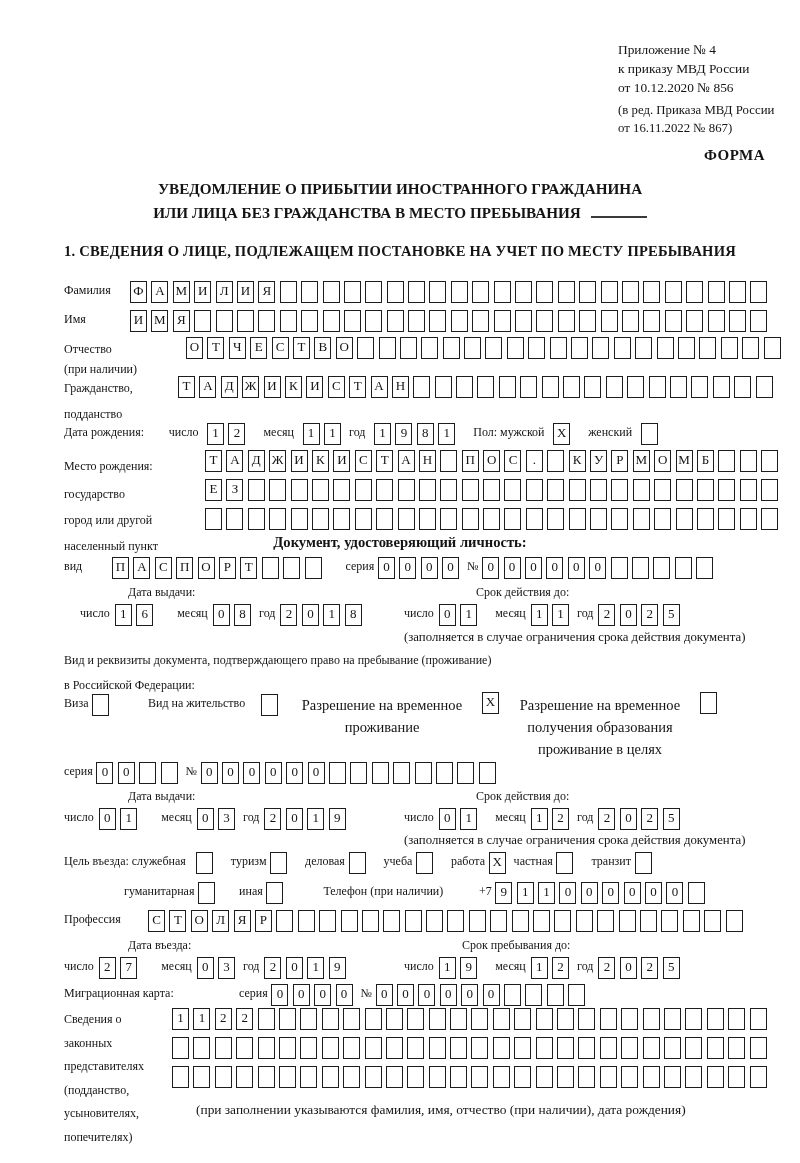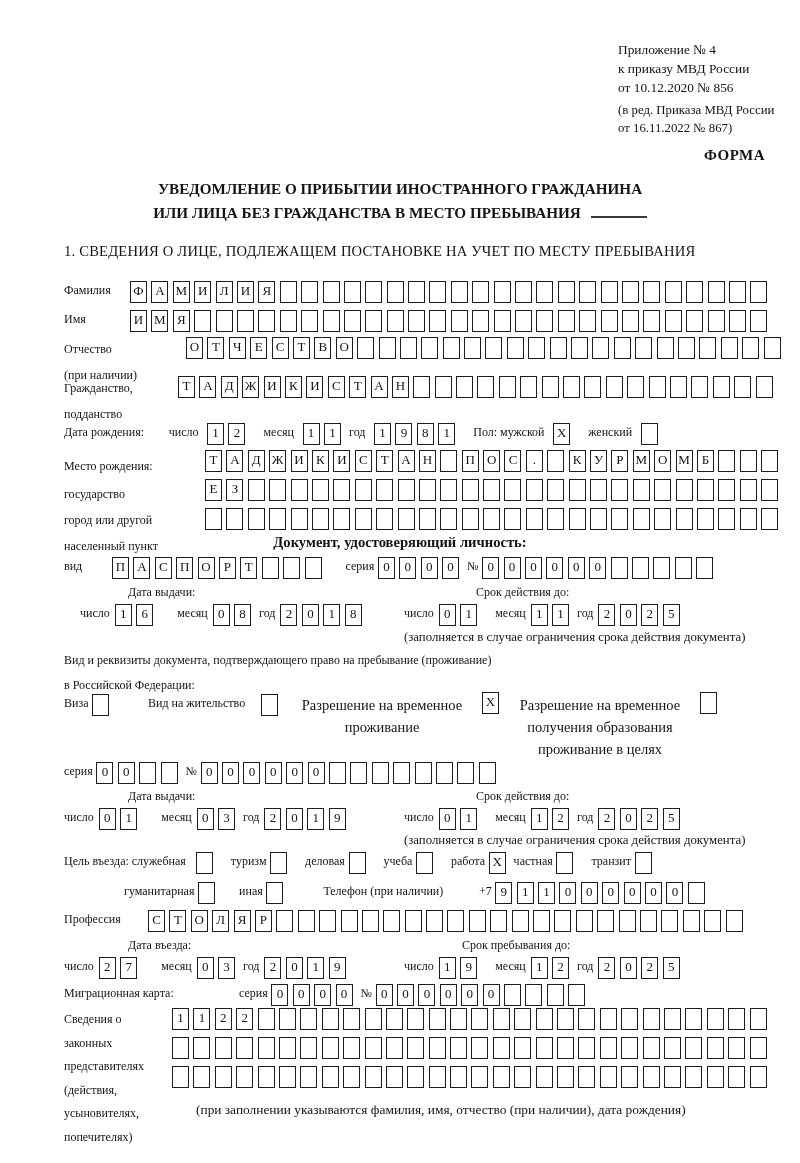--- a/index.html
+++ b/index.html
@@ -15,21 +15,21 @@
   .cells{white-space:nowrap;display:inline-block;vertical-align:top;}
   .cell{
     display:inline-block;box-sizing:border-box;width:17px;height:22px;
     border:1.8px solid #1d1d1d;margin-right:4.4px;text-align:center;
     font-size:13px;line-height:18px;vertical-align:top;background:#fff;
   }
   .annex{line-height:19px;font-size:13.4px;}
   .annex-sub{line-height:18px;font-size:12.8px;margin-top:4px;}
   .title{width:800px;text-align:center;font-weight:bold;font-size:15.2px;}
   .blank{display:inline-block;width:56px;border-bottom:2px solid #3a3a3a;height:14px;margin-left:10px;vertical-align:baseline;}
-  .sect{font-weight:normal;font-size:14.6px;letter-spacing:0.2px;white-space:nowrap;}
+  .sect{font-weight:bold;font-size:14.6px;letter-spacing:0.2px;white-space:nowrap;}
   .row{white-space:nowrap;}
   .lh20{line-height:20px;}
   .dg .lbl{margin-right:5px;}
   .gap10{display:inline-block;width:10px;}
   .gap16{display:inline-block;width:16px;}
   .optline{display:block;text-align:center;line-height:22px;white-space:nowrap;}
   .note{font-size:12.8px;}
   .rep-lab{line-height:23.5px;}
   .bpl{line-height:28.5px;}
 </style>
@@ -60,21 +60,21 @@
   <div class="abs row" style="left:64px;top:281px;">
     <span class="lbl" style="display:inline-block;width:66px;">Фамилия</span><span class="cells"><span class="cell">Ф</span><span class="cell">А</span><span class="cell">М</span><span class="cell">И</span><span class="cell">Л</span><span class="cell">И</span><span class="cell">Я</span><span class="cell"></span><span class="cell"></span><span class="cell"></span><span class="cell"></span><span class="cell"></span><span class="cell"></span><span class="cell"></span><span class="cell"></span><span class="cell"></span><span class="cell"></span><span class="cell"></span><span class="cell"></span><span class="cell"></span><span class="cell"></span><span class="cell"></span><span class="cell"></span><span class="cell"></span><span class="cell"></span><span class="cell"></span><span class="cell"></span><span class="cell"></span><span class="cell"></span><span class="cell"></span></span>
   </div>
 
   <div class="abs row" style="left:64px;top:310px;">
     <span class="lbl" style="display:inline-block;width:66px;">Имя</span><span class="cells"><span class="cell">И</span><span class="cell">М</span><span class="cell">Я</span><span class="cell"></span><span class="cell"></span><span class="cell"></span><span class="cell"></span><span class="cell"></span><span class="cell"></span><span class="cell"></span><span class="cell"></span><span class="cell"></span><span class="cell"></span><span class="cell"></span><span class="cell"></span><span class="cell"></span><span class="cell"></span><span class="cell"></span><span class="cell"></span><span class="cell"></span><span class="cell"></span><span class="cell"></span><span class="cell"></span><span class="cell"></span><span class="cell"></span><span class="cell"></span><span class="cell"></span><span class="cell"></span><span class="cell"></span><span class="cell"></span></span>
   </div>
 
   <div class="abs lbl lh20" style="left:64px;top:339px;">
     <div>Отчество</div>
-    <div style="margin-top:6px;">(при наличии)</div>
+    <div style="">(при наличии)</div>
   </div>
   <div class="abs" style="left:186px;top:337px;">
     <span class="cells"><span class="cell">О</span><span class="cell">Т</span><span class="cell">Ч</span><span class="cell">Е</span><span class="cell">С</span><span class="cell">Т</span><span class="cell">В</span><span class="cell">О</span><span class="cell"></span><span class="cell"></span><span class="cell"></span><span class="cell"></span><span class="cell"></span><span class="cell"></span><span class="cell"></span><span class="cell"></span><span class="cell"></span><span class="cell"></span><span class="cell"></span><span class="cell"></span><span class="cell"></span><span class="cell"></span><span class="cell"></span><span class="cell"></span><span class="cell"></span><span class="cell"></span><span class="cell"></span><span class="cell"></span></span>
   </div>
 
   <div class="abs lbl lh20" style="left:64px;top:378px;">
     <div>Гражданство,</div>
     <div style="margin-top:6px;">подданство</div>
   </div>
   <div class="abs" style="left:178px;top:376px;">
@@ -211,21 +211,21 @@
     <span class="lbl">Миграционная карта:</span>
     <span style="display:inline-block;width:58px;"></span>
     <span class="lbl">серия</span>&nbsp;<span class="cells"><span class="cell">0</span><span class="cell">0</span><span class="cell">0</span><span class="cell">0</span></span>
     <span class="lbl">№</span>&nbsp;<span class="cells"><span class="cell">0</span><span class="cell">0</span><span class="cell">0</span><span class="cell">0</span><span class="cell">0</span><span class="cell">0</span><span class="cell"></span><span class="cell"></span><span class="cell"></span><span class="cell"></span></span>
   </div>
 
   <div class="abs lbl rep-lab" style="left:64px;top:1008px;">
     <div>Сведения о</div>
     <div>законных</div>
     <div>представителях</div>
-    <div>(действия,</div>
+    <div>(подданство,</div>
     <div>усыновителях,</div>
     <div>попечителях)</div>
   </div>
   <div class="abs" style="left:172px;top:1008px;">
     <span class="cells"><span class="cell">1</span><span class="cell">1</span><span class="cell">2</span><span class="cell">2</span><span class="cell"></span><span class="cell"></span><span class="cell"></span><span class="cell"></span><span class="cell"></span><span class="cell"></span><span class="cell"></span><span class="cell"></span><span class="cell"></span><span class="cell"></span><span class="cell"></span><span class="cell"></span><span class="cell"></span><span class="cell"></span><span class="cell"></span><span class="cell"></span><span class="cell"></span><span class="cell"></span><span class="cell"></span><span class="cell"></span><span class="cell"></span><span class="cell"></span><span class="cell"></span><span class="cell"></span></span>
   </div>
   <div class="abs" style="left:172px;top:1037px;">
     <span class="cells"><span class="cell"></span><span class="cell"></span><span class="cell"></span><span class="cell"></span><span class="cell"></span><span class="cell"></span><span class="cell"></span><span class="cell"></span><span class="cell"></span><span class="cell"></span><span class="cell"></span><span class="cell"></span><span class="cell"></span><span class="cell"></span><span class="cell"></span><span class="cell"></span><span class="cell"></span><span class="cell"></span><span class="cell"></span><span class="cell"></span><span class="cell"></span><span class="cell"></span><span class="cell"></span><span class="cell"></span><span class="cell"></span><span class="cell"></span><span class="cell"></span><span class="cell"></span></span>
   </div>
   <div class="abs" style="left:172px;top:1066px;">

